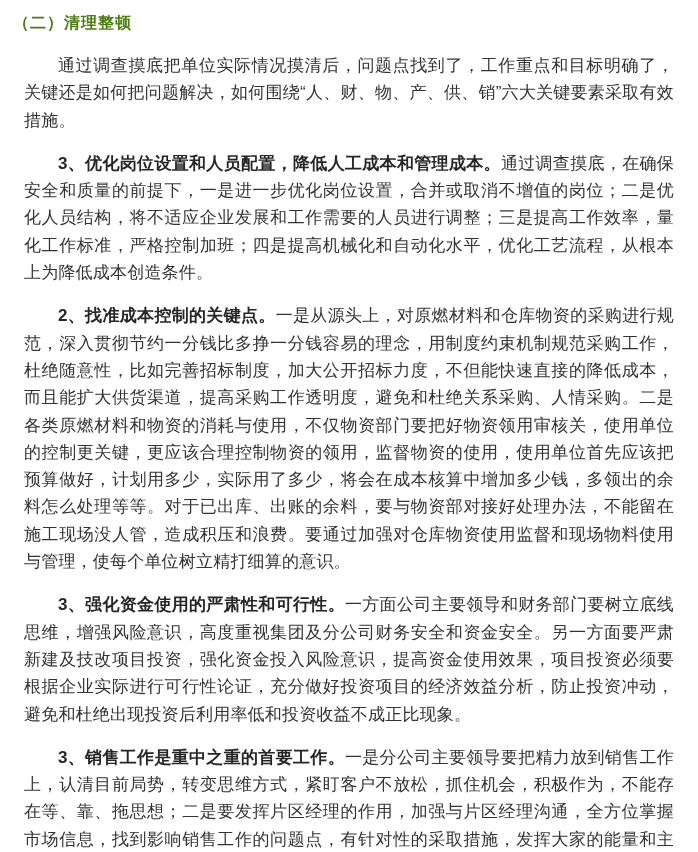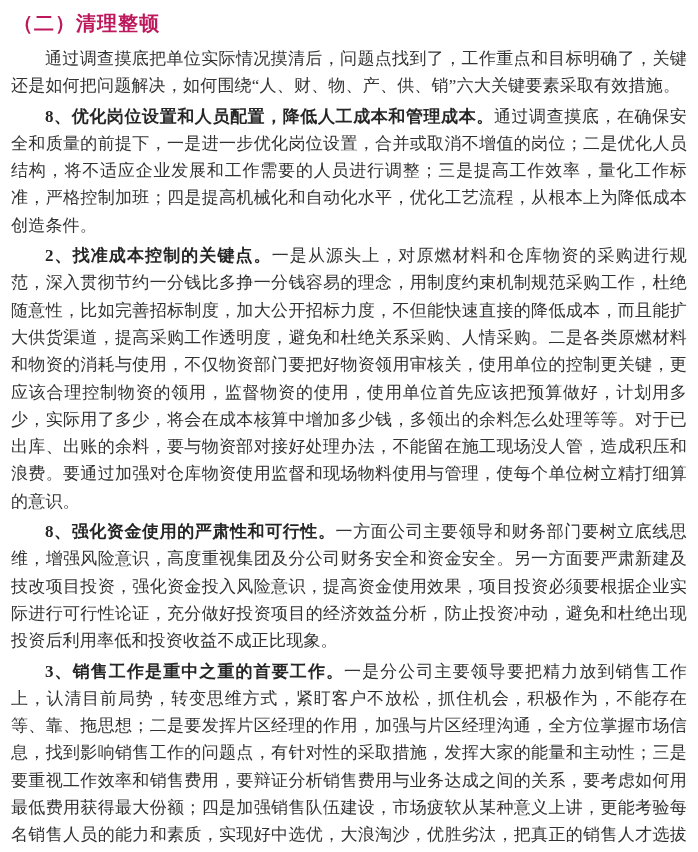--- a/index.html
+++ b/index.html
@@ -14,53 +14,52 @@
     font-family: "Liberation Sans", sans-serif;
   }
   .page {
     box-sizing: border-box;
     width: 698px;
     min-height: 852px;
     padding: 6px 8px 0 8px;
     background: #ffffff;
   }
   h1.doc-heading {
-    font-size: 20px;
+    font-size: 16px;
     line-height: 26px;
     font-weight: 700;
-    color: #be185d;
+    color: #4d7c0f;
     margin: 4px 0 9px 5px;
     letter-spacing: 1px;
   }
   p.para {
     font-size: 17px;
     line-height: 27.3px;
     color: #333333;
-    margin: 3px;
+    margin: 16px;
     text-align: justify;
     text-indent: 2em;
     word-break: break-all;
     letter-spacing: 0.2px;
-    font-family: Liberation Serif, serif;
   }
   p.para .lead {
     font-weight: 700;
     color: #262626;
   }
 </style>
 </head>
 <body>
 
 <div class="page">
 
   <h1 class="doc-heading">（二）清理整顿</h1>
 
   <p class="para">通过调查摸底把单位实际情况摸清后，问题点找到了，工作重点和目标明确了，关键还是如何把问题解决，如何围绕“人、财、物、产、供、销”六大关键要素采取有效措施。</p>
 
-  <p class="para"><span class="lead">8、优化岗位设置和人员配置，降低人工成本和管理成本。</span><span>通过调查摸底，在确保安全和质量的前提下，一是进一步优化岗位设置，合并或取消不增值的岗位；二是优化人员结构，将不适应企业发展和工作需要的人员进行调整；三是提高工作效率，量化工作标准，严格控制加班；四是提高机械化和自动化水平，优化工艺流程，从根本上为降低成本创造条件。</span></p>
+  <p class="para"><span class="lead">3、优化岗位设置和人员配置，降低人工成本和管理成本。</span><span>通过调查摸底，在确保安全和质量的前提下，一是进一步优化岗位设置，合并或取消不增值的岗位；二是优化人员结构，将不适应企业发展和工作需要的人员进行调整；三是提高工作效率，量化工作标准，严格控制加班；四是提高机械化和自动化水平，优化工艺流程，从根本上为降低成本创造条件。</span></p>
 
   <p class="para"><span class="lead">2、找准成本控制的关键点。</span><span>一是从源头上，对原燃材料和仓库物资的采购进行规范，深入贯彻节约一分钱比多挣一分钱容易的理念，用制度约束机制规范采购工作，杜绝随意性，比如完善招标制度，加大公开招标力度，不但能快速直接的降低成本，而且能扩大供货渠道，提高采购工作透明度，避免和杜绝关系采购、人情采购。二是各类原燃材料和物资的消耗与使用，不仅物资部门要把好物资领用审核关，使用单位的控制更关键，更应该合理控制物资的领用，监督物资的使用，使用单位首先应该把预算做好，计划用多少，实际用了多少，将会在成本核算中增加多少钱，多领出的余料怎么处理等等。对于已出库、出账的余料，要与物资部对接好处理办法，不能留在施工现场没人管，造成积压和浪费。要通过加强对仓库物资使用监督和现场物料使用与管理，使每个单位树立精打细算的意识。</span></p>
 
-  <p class="para"><span class="lead">8、强化资金使用的严肃性和可行性。</span><span>一方面公司主要领导和财务部门要树立底线思维，增强风险意识，高度重视集团及分公司财务安全和资金安全。另一方面要严肃新建及技改项目投资，强化资金投入风险意识，提高资金使用效果，项目投资必须要根据企业实际进行可行性论证，充分做好投资项目的经济效益分析，防止投资冲动，避免和杜绝出现投资后利用率低和投资收益不成正比现象。</span></p>
+  <p class="para"><span class="lead">3、强化资金使用的严肃性和可行性。</span><span>一方面公司主要领导和财务部门要树立底线思维，增强风险意识，高度重视集团及分公司财务安全和资金安全。另一方面要严肃新建及技改项目投资，强化资金投入风险意识，提高资金使用效果，项目投资必须要根据企业实际进行可行性论证，充分做好投资项目的经济效益分析，防止投资冲动，避免和杜绝出现投资后利用率低和投资收益不成正比现象。</span></p>
 
   <p class="para"><span class="lead">3、销售工作是重中之重的首要工作。</span><span>一是分公司主要领导要把精力放到销售工作上，认清目前局势，转变思维方式，紧盯客户不放松，抓住机会，积极作为，不能存在等、靠、拖思想；二是要发挥片区经理的作用，加强与片区经理沟通，全方位掌握市场信息，找到影响销售工作的问题点，有针对性的采取措施，发挥大家的能量和主动性；三是要重视工作效率和销售费用，要辩证分析销售费用与业务达成之间的关系，要考虑如何用最低费用获得最大份额；四是加强销售队伍建设，市场疲软从某种意义上讲，更能考验每名销售人员的能力和素质，实现好中选优，大浪淘沙，优胜劣汰，把真正的销售人才选拔出来，留在销售岗位上用真本事为销售做贡献。</span></p>
 
 </div>
 
 </body></html>

